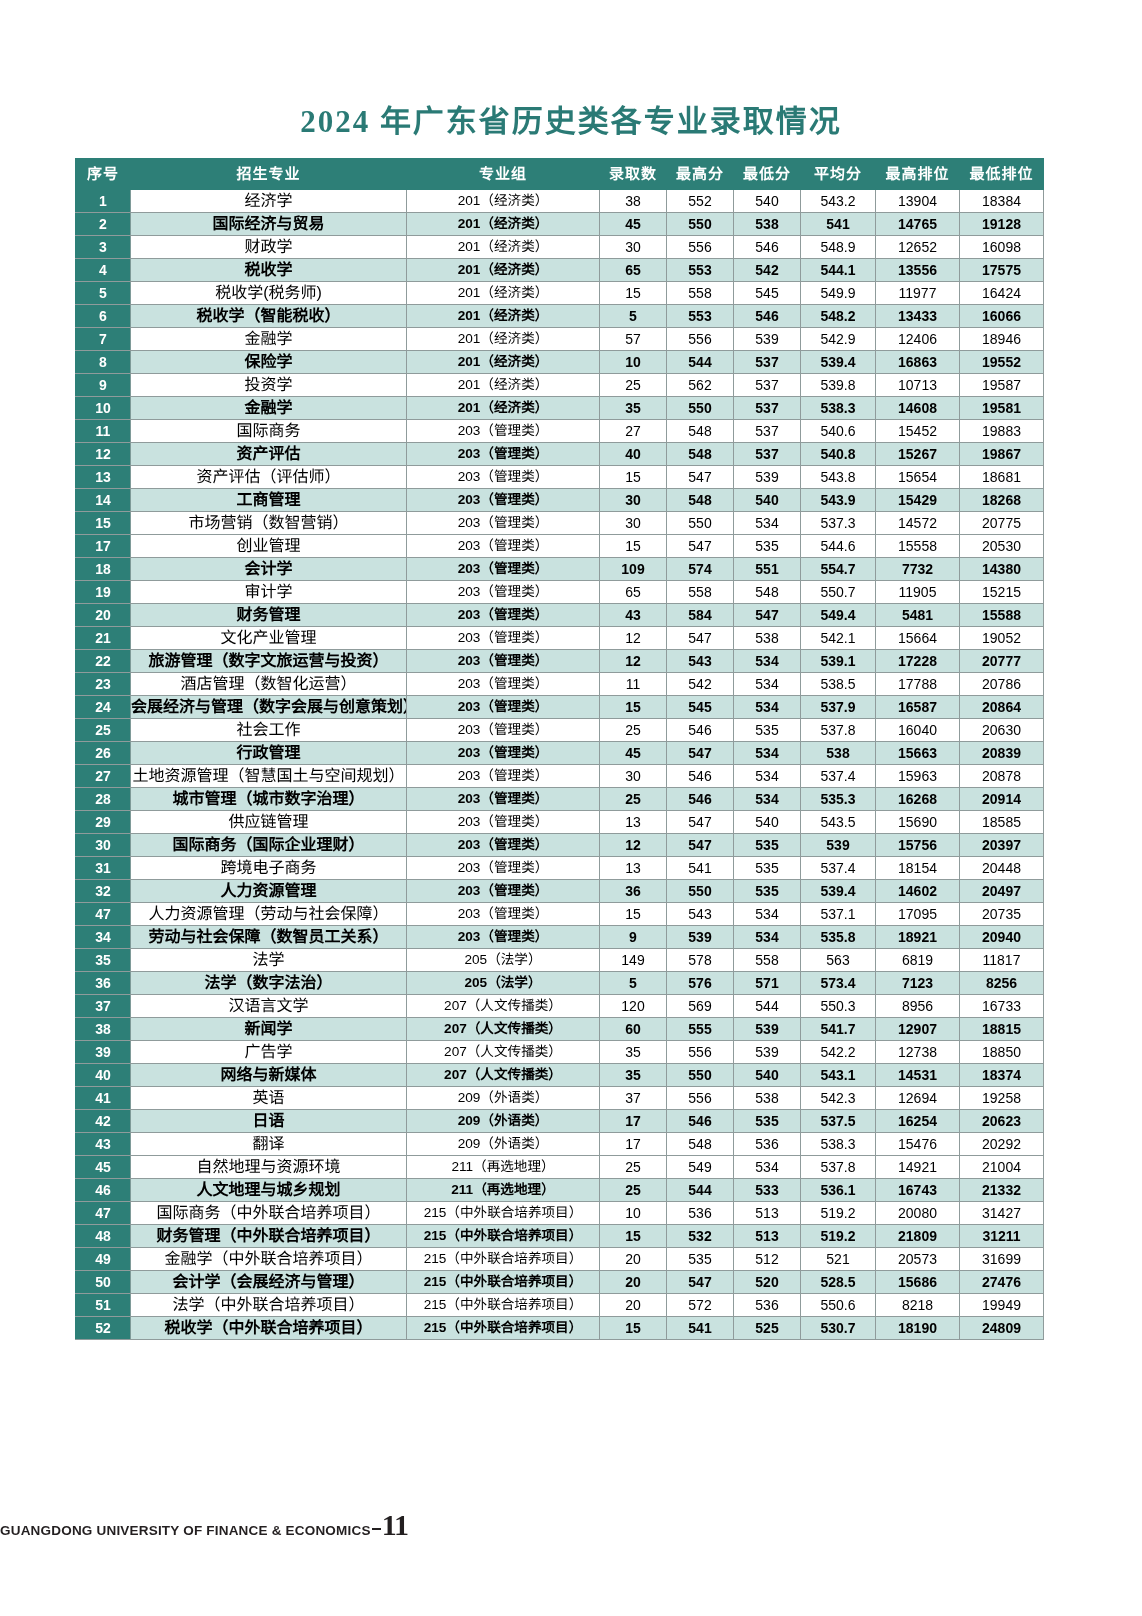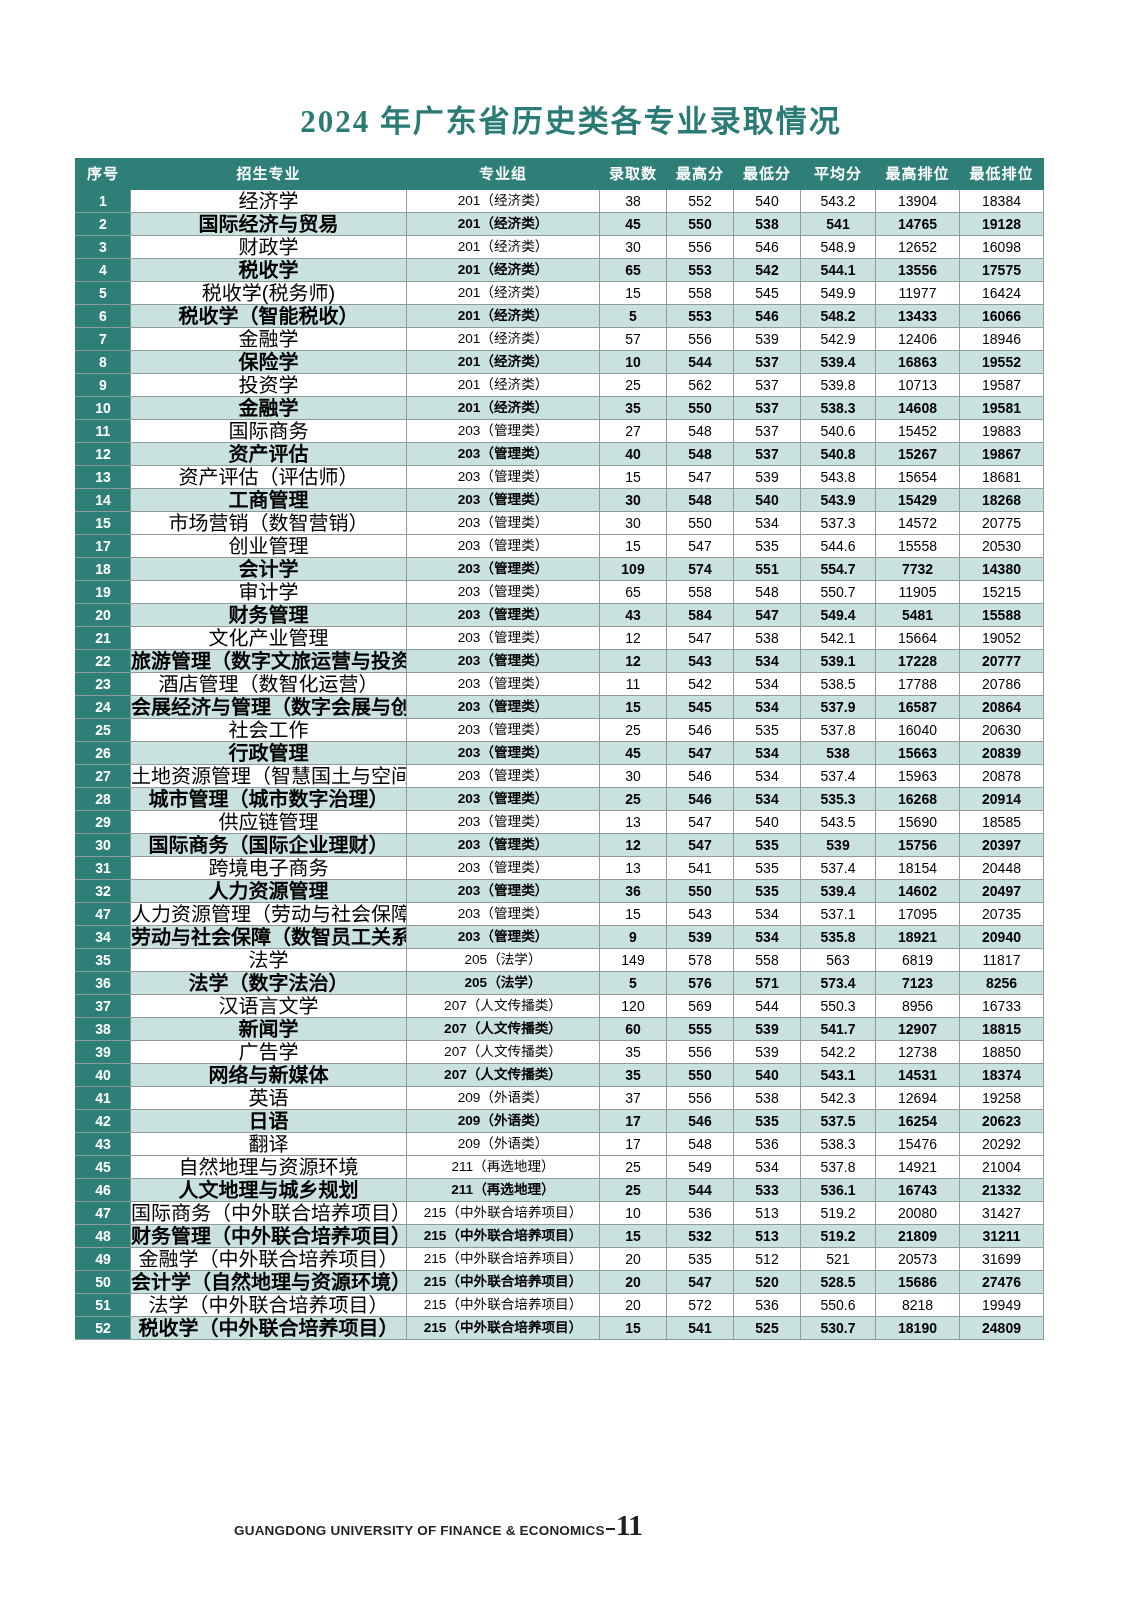--- a/index.html
+++ b/index.html
@@ -101,21 +101,21 @@
   }
   table.admissions tbody tr.even td {
     background: #c9e2df;
   }
   table.admissions tbody tr.even td.idx,
   table.admissions tbody tr.odd td.idx {
     background: #2d7f77;
   }
 
   table.admissions td.major {
-    font-size: 20px;
+    font-size: 16px;
   }
   table.admissions td.group {
     font-size: 13.6px;
   }
   table.admissions td.num {
     font-size: 14px;
   }
 
   
   table.admissions tbody tr.even td.major,
@@ -128,21 +128,21 @@
   table.admissions {
     border: 1px solid #6f7d7d;
   }
 
   
   .footer {
     position: absolute;
     top: 1508px;
     left: 0;
     width: 974px;
-    text-align: center;
+    text-align: left;
     padding-right: 98px;
     box-sizing: border-box;
     white-space: nowrap;
   }
   .footer .f-text {
     font-family: "Liberation Sans", "DejaVu Sans", sans-serif;
     font-weight: bold;
     font-size: 13.5px;
     letter-spacing: 0.2px;
     color: #231f20;
@@ -711,21 +711,21 @@
             <td class="group">215（中外联合培养项目）</td>
             <td class="num">20</td>
             <td class="num">535</td>
             <td class="num">512</td>
             <td class="num">521</td>
             <td class="num">20573</td>
             <td class="num">31699</td>
           </tr>
           <tr class="even">
             <td class="idx">50</td>
-            <td class="major">会计学（自然地理与资源环境）</td>
+            <td class="major">会计学（会展经济与管理）</td>
             <td class="group">215（中外联合培养项目）</td>
             <td class="num">20</td>
             <td class="num">547</td>
             <td class="num">520</td>
             <td class="num">528.5</td>
             <td class="num">15686</td>
             <td class="num">27476</td>
           </tr>
           <tr class="odd">
             <td class="idx">51</td>

